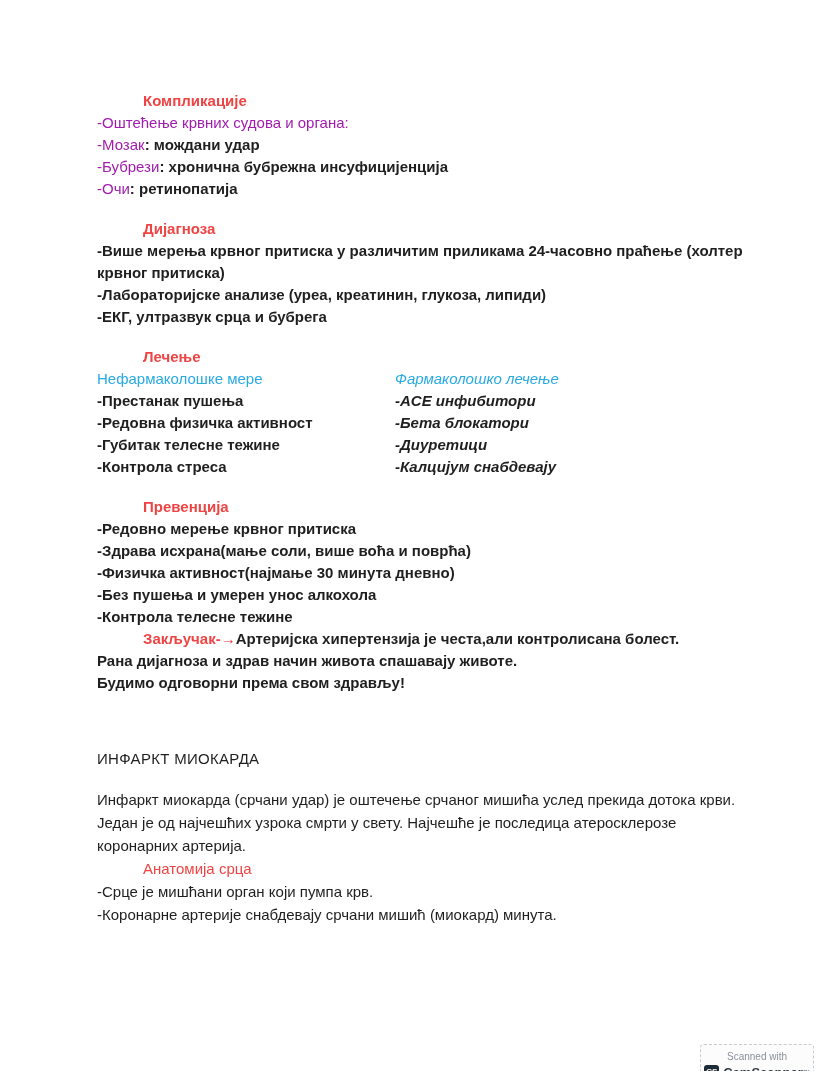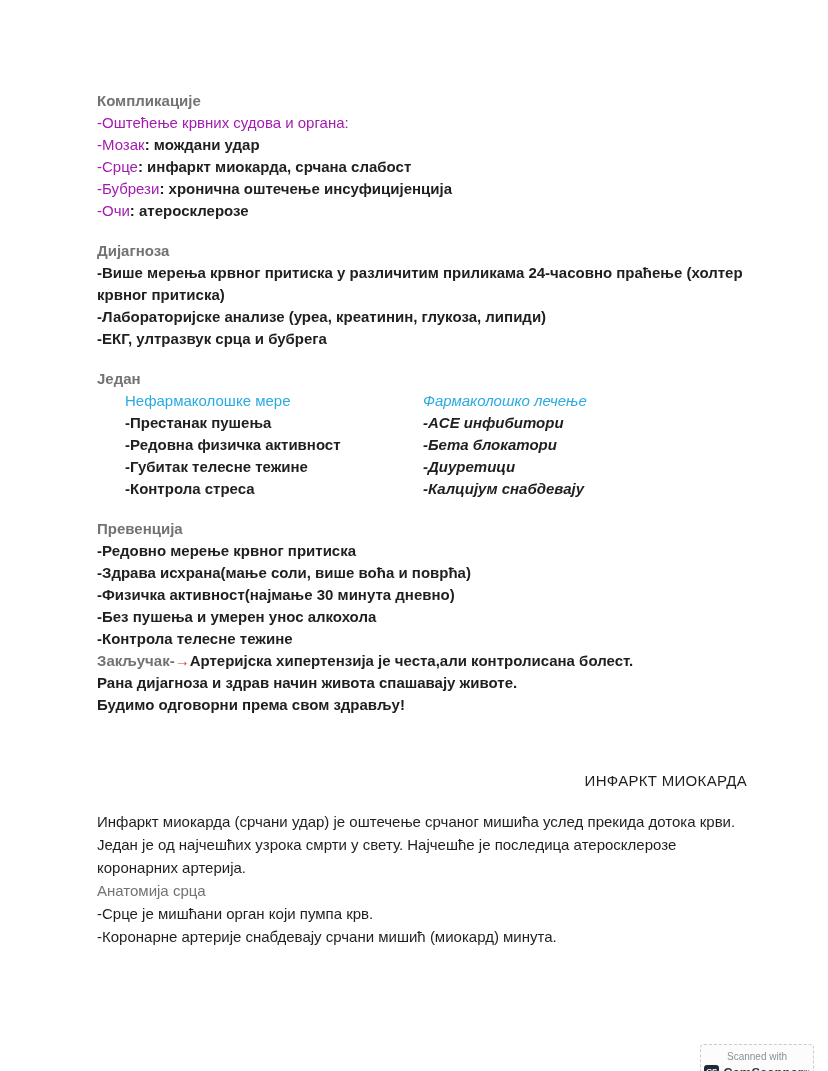--- a/index.html
+++ b/index.html
@@ -14,29 +14,29 @@
   }
   .content {
     position: absolute;
     left: 97px;
     top: 90px;
     width: 650px;
     font-size: 15px;
     line-height: 22px;
     font-weight: 600;
   }
-  .heading { color: #737373; font-weight: 600; }
+  .heading { color: #ef4444; font-weight: 600; margin-left: 46px; }
   .steel { color: #a21caf; font-weight: 400; }
   .cyan { color: #29abe2; font-weight: 400; }
   section { margin-bottom: 18px; }
   .cols { display: flex; }
-  .col-left { width: 298px; flex: 0 0 298px; margin-left: 28px; }
+  .col-left { width: 298px; flex: 0 0 298px; }
   .col-right { flex: 1; font-style: italic; }
   .big-title {
-    text-align: right;
+    text-align: left;
     margin-top: 54px;
     margin-bottom: 18px;
     font-weight: 400;
     letter-spacing: 0.3px;
   }
   .lower { line-height: 23px; font-weight: 400; }
   .lower .heading { font-weight: 400; }
   .arrow { color: #e0323a; font-weight: 400; }
   .camscanner-badge {
     position: absolute;
@@ -84,34 +84,33 @@
 </style>
 </head>
 <body>
 
 <div class="content">
 
   <section>
     <div class="heading">Компликације</div>
     <div class="steel">-Оштећење крвних судова и органа:</div>
     <div><span class="steel">-Мозак</span><span>: мождани удар</span></div>
-    <div><span class="steel">-Срце</span><span>: инфаркт миокарда, срчана слабост</span></div>
-    <div><span class="steel">-Бубрези</span><span>: хронична оштечење инсуфицијенција</span></div>
-    <div><span class="steel">-Очи</span><span>: атеросклерозе</span></div>
+    <div><span class="steel">-Бубрези</span><span>: хронична бубрежна инсуфицијенција</span></div>
+    <div><span class="steel">-Очи</span><span>: ретинопатија</span></div>
   </section>
 
   <section>
     <div class="heading">Дијагноза</div>
     <div>-Више мерења крвног притиска у различитим приликама 24-часовно праћење (холтер крвног притиска)</div>
     <div>-Лабораторијске анализе (уреа, креатинин, глукоза, липиди)</div>
     <div>-ЕКГ, ултразвук срца и бубрега</div>
   </section>
 
   <section>
-    <div class="heading">Један</div>
+    <div class="heading">Лечење</div>
     <div class="cols">
       <div class="col-left">
         <div class="cyan">Нефармаколошке мере</div>
         <div>-Престанак пушења</div>
         <div>-Редовна физичка активност</div>
         <div>-Губитак телесне тежине</div>
         <div>-Контрола стреса</div>
       </div>
       <div class="col-right">
         <div class="cyan">Фармаколошко лечење</div>

